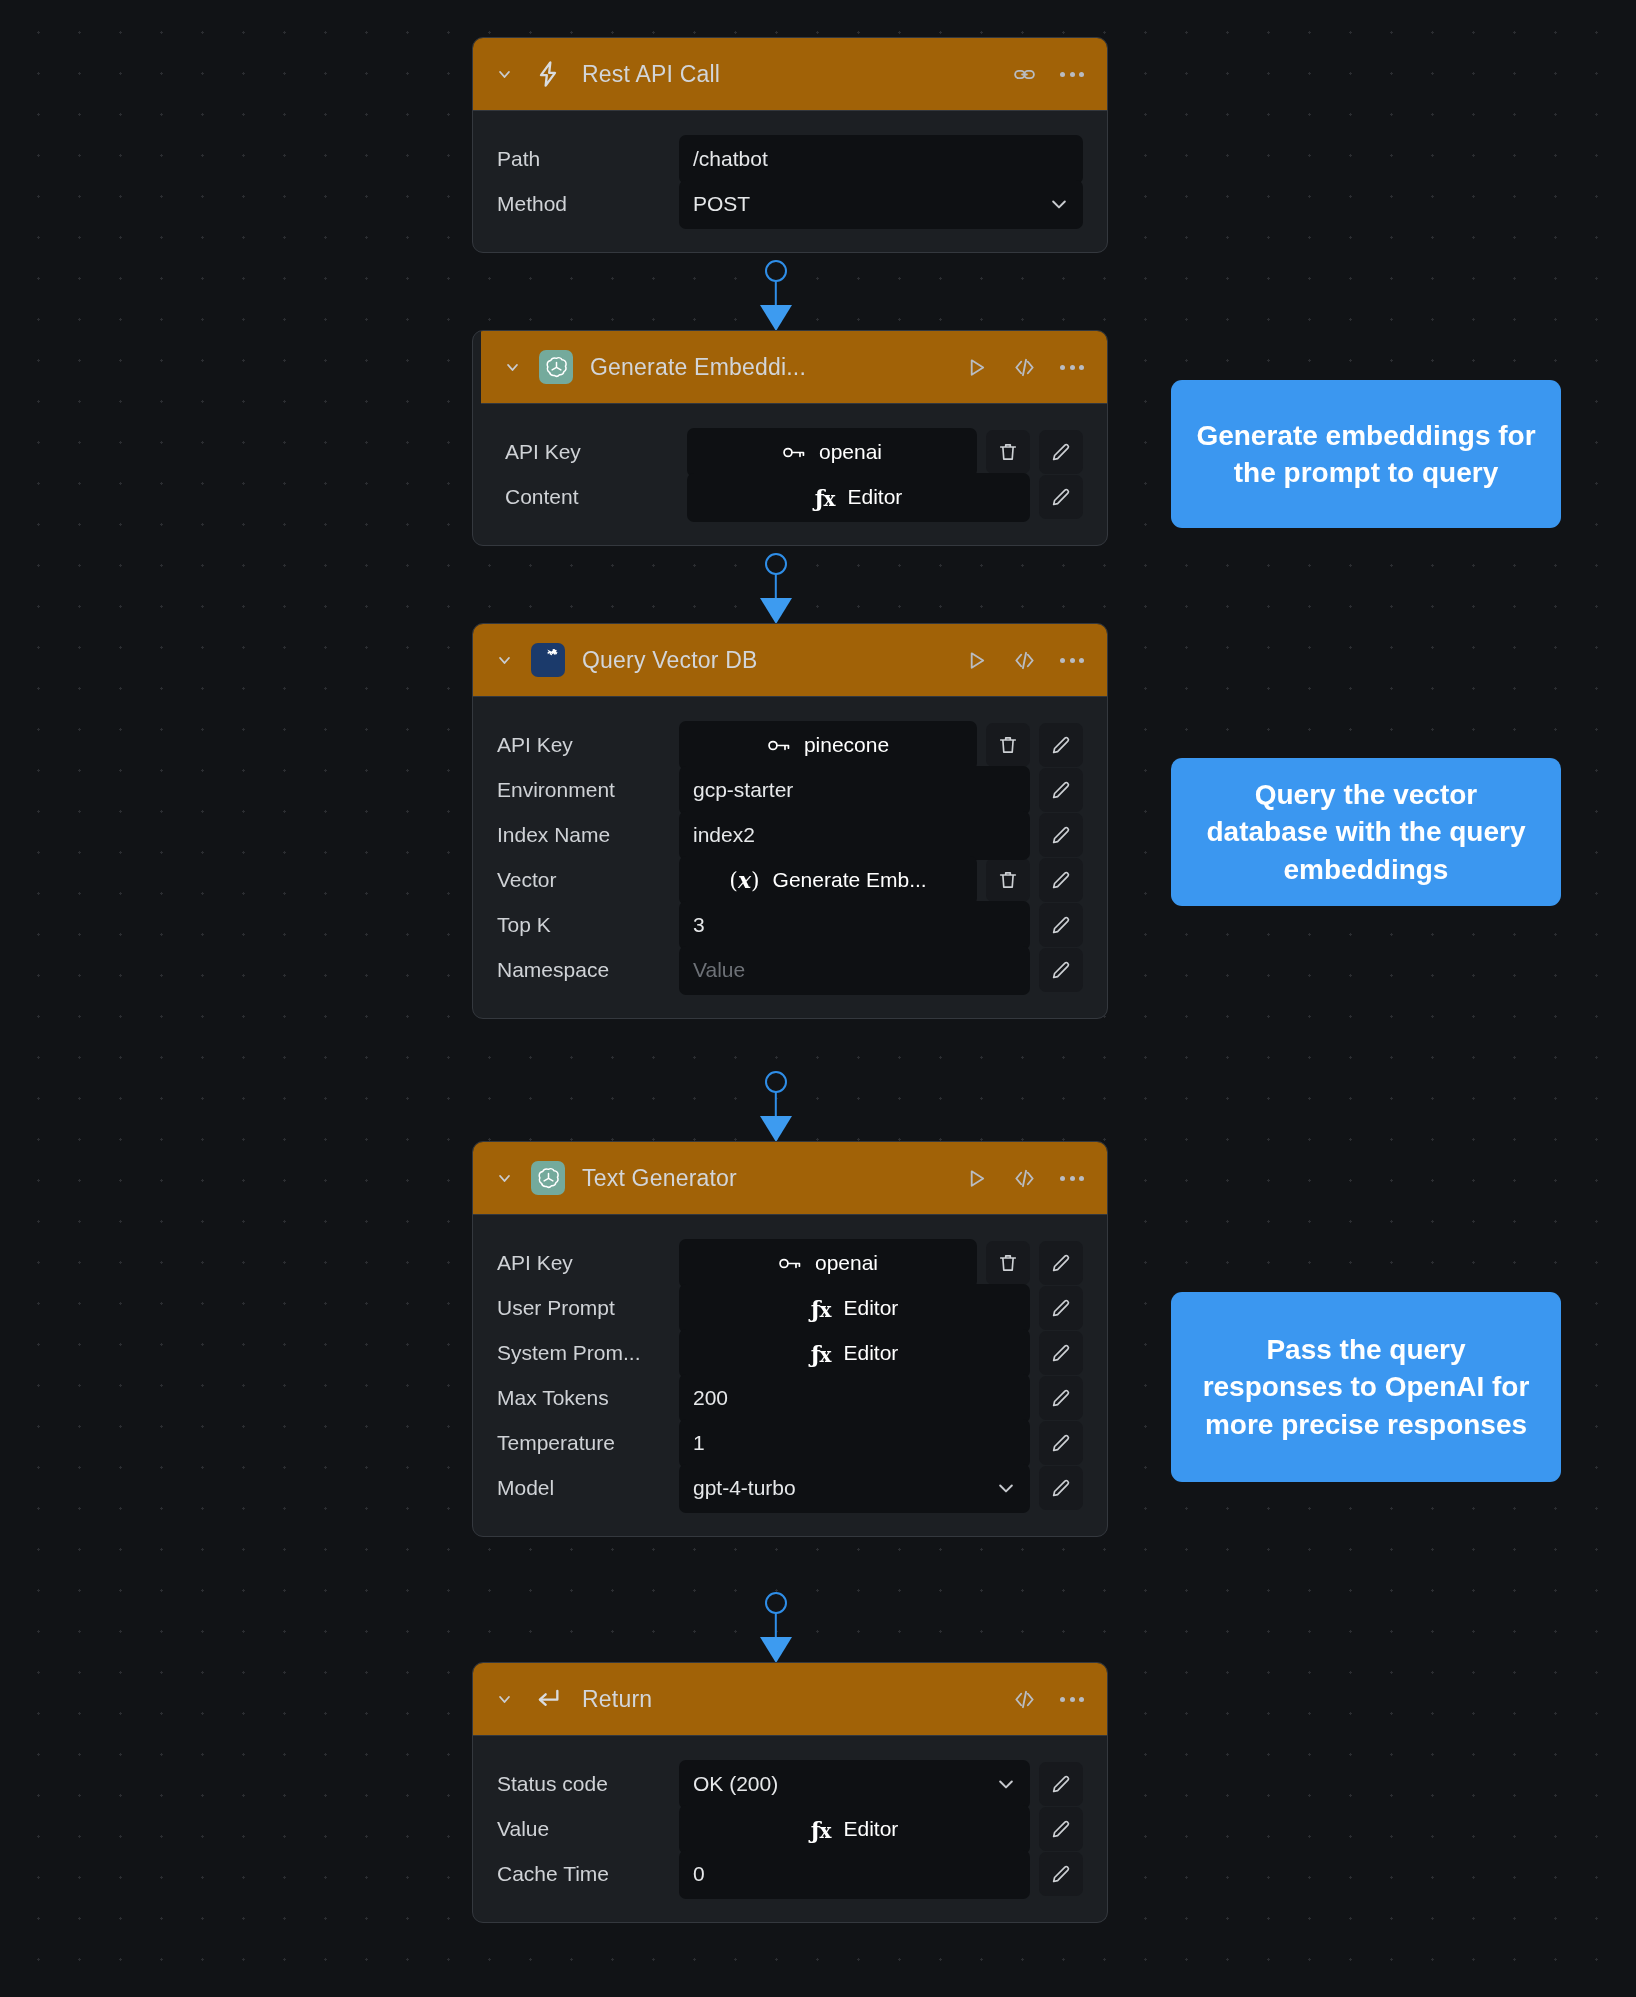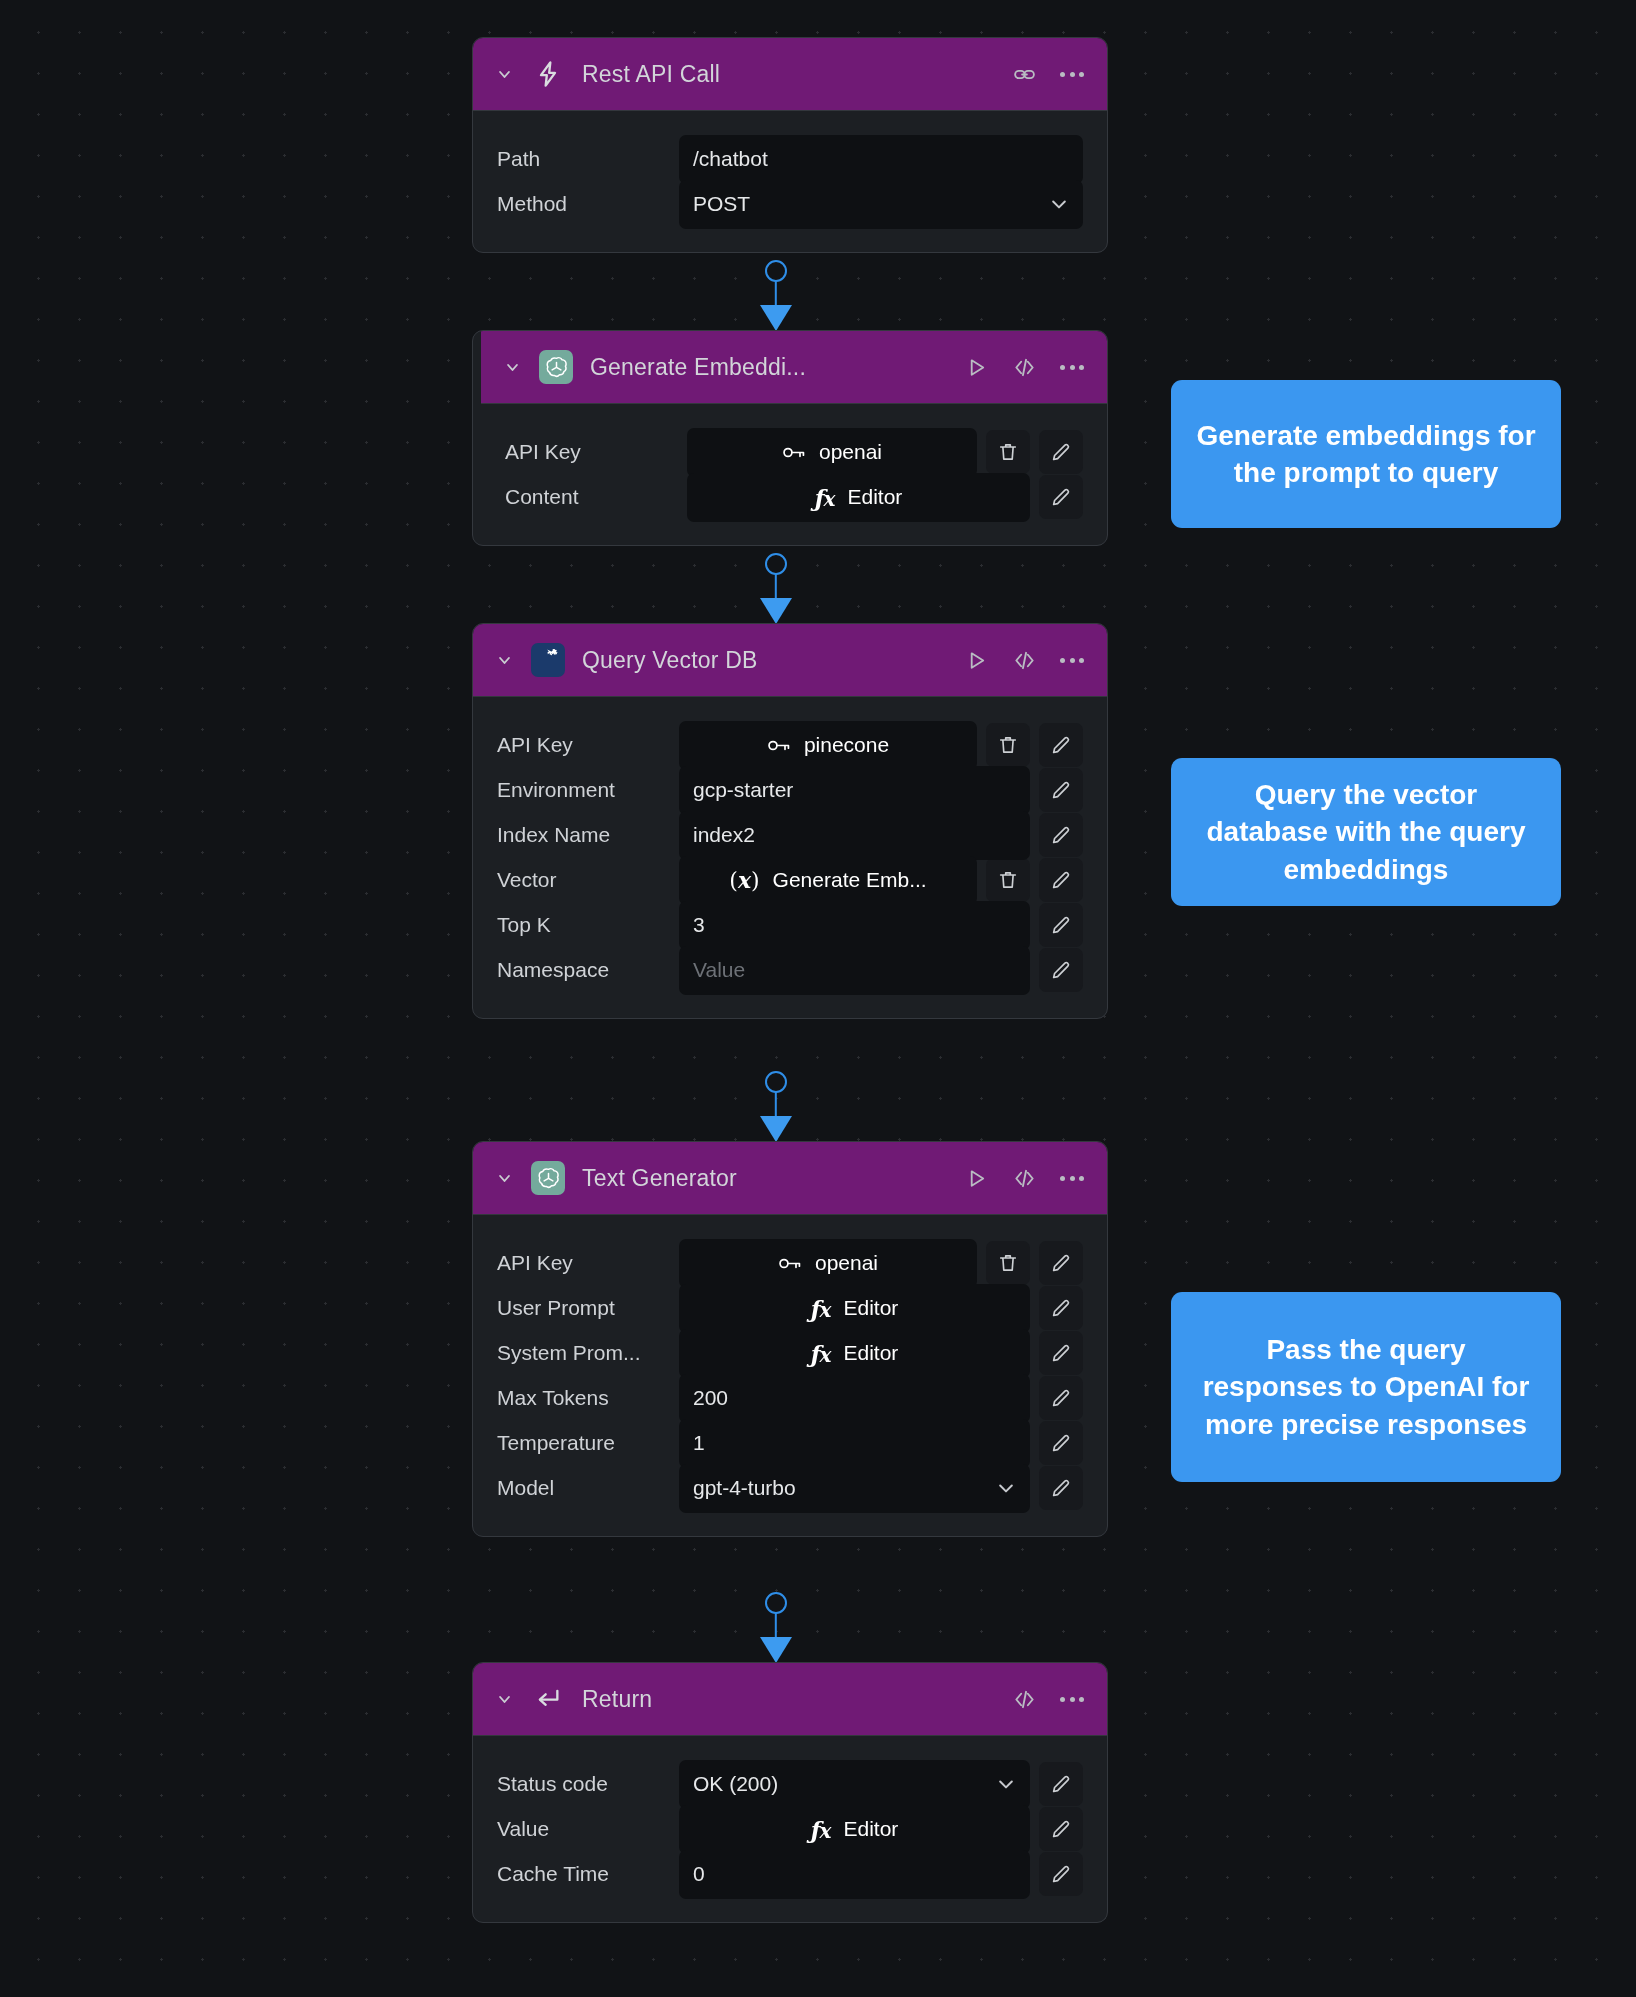--- a/index.html
+++ b/index.html
@@ -29,21 +29,21 @@
     border: 1px solid #34383e;
     border-radius: 11px;
     overflow: hidden;
   }
 
   .node-header {
     height: 73px;
     display: flex;
     align-items: center;
     padding: 0 22px 0 20px;
-    background: #701a75;
+    background: #a16207;
     border-bottom: 1px solid #33373d;
     gap: 0;
   }
 
   .caret {
     width: 22px; height: 22px;
     flex: 0 0 auto;
     display: flex; align-items: center; justify-content: center;
     color: #c9ccd1;
   }
@@ -125,21 +125,20 @@
   .field .val { overflow: hidden; text-overflow: ellipsis; white-space: nowrap; }
 
   .tokenchip {
     display: flex; align-items: center; gap: 13px;
     font-size: 21px; color: #fff;
   }
   .tokenchip .gl { display: flex; align-items: center; }
   .tokenchip .gl svg { width: 24px; height: 19px; }
   .fxglyph {
     font-family: "DejaVu Serif", serif;
-    font-style: italic;
     font-size: 23px;
     font-weight: 700;
     color: #fff;
     letter-spacing: -1px;
   }
   .xvar {
     font-family: "DejaVu Serif", serif;
     font-size: 22px;
     color: #fff;
   }

